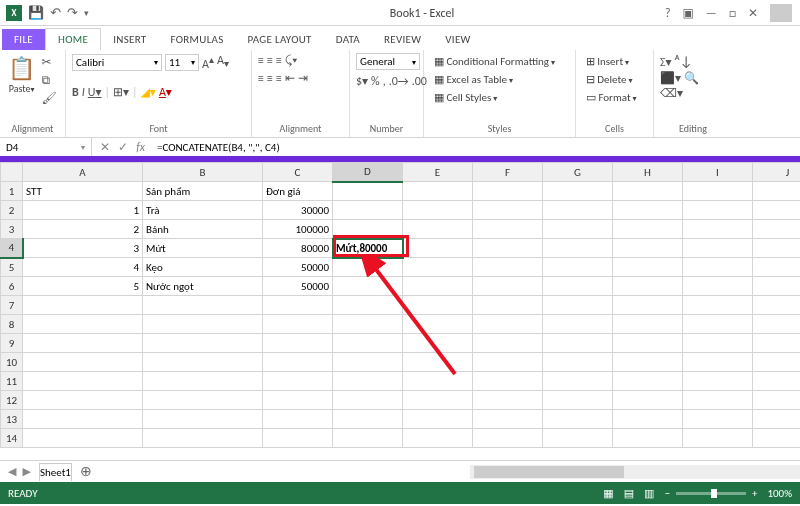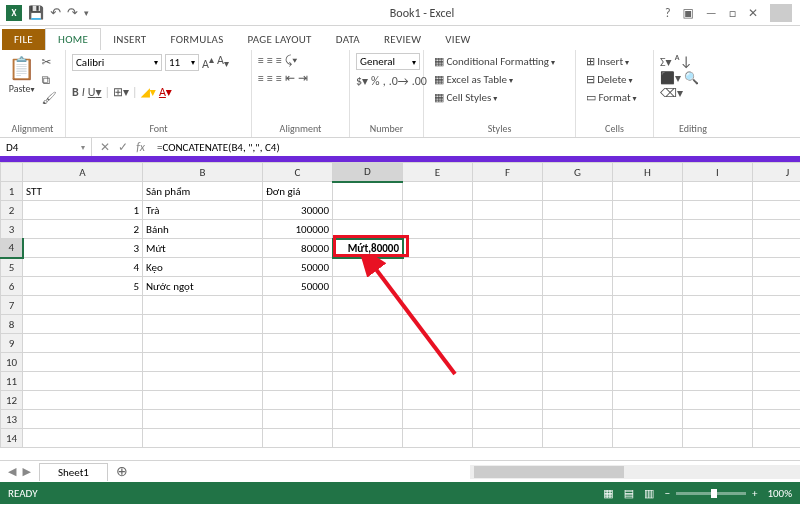--- a/index.html
+++ b/index.html
@@ -9,21 +9,21 @@
 .qat { display: flex; align-items: center; gap: 6px; padding-left: 6px; }
 .excel-icon { width: 16px; height: 16px; background: #217346; color: #fff; font-size: 9px; font-weight: bold; display: flex; align-items: center; justify-content: center; }
 .qat-btn { color: #666; font-size: 13px; cursor: pointer; }
 .title-text { position: absolute; left: 50%; transform: translateX(-50%); font-size: 12px; color: #444; padding-left: 44px; }
 .win-ctrls { margin-left: auto; display: flex; align-items: center; gap: 12px; padding-right: 8px; color: #666; font-size: 12px; }
 .win-ctrls span { cursor: pointer; }
 .account { width: 22px; height: 18px; background: #ccc; }
 
 .tabs { height: 24px; background: #fff; display: flex; align-items: flex-end; padding-left: 2px; }
 .tab { padding: 4px 12px; font-size: 11px; color: #444; cursor: pointer; text-transform: uppercase; letter-spacing: 0.3px; }
-.tab.file { background: #a16207; color: #fff; }
+.tab.file { background: #8b5cf6; color: #fff; }
 .tab.active { color: #217346; border: 1px solid #d4d4d4; border-bottom: none; background: #fff; }
 
 .ribbon { height: 88px; background: #fff; border-bottom: 1px solid #d4d4d4; display: flex; }
 .group { border-right: 1px solid #e0e0e0; padding: 3px 6px 1px; display: flex; flex-direction: column; }
 .group-body { flex: 1; display: flex; align-items: flex-start; gap: 4px; }
 .group-label { text-align: center; font-size: 10px; color: #666; padding-bottom: 1px; }
 .btn-sm { padding: 2px 4px; font-size: 11px; color: #444; cursor: pointer; display: flex; align-items: center; gap: 2px; }
 .btn-lg { padding: 2px; text-align: center; cursor: pointer; font-size: 10px; color: #444; }
 .btn-lg .ico { font-size: 22px; display: block; color: #D9A441; }
 .combo { border: 1px solid #ccc; font-size: 11px; padding: 1px 3px; display: flex; align-items: center; justify-content: space-between; background: #fff; }
@@ -44,27 +44,27 @@
 .grid th, .grid td { border: 1px solid #d4d4d4; font-size: 11px; font-family: Calibri, sans-serif; height: 19px; padding: 0 3px; }
 .grid th { background: #f0f0f0; font-weight: normal; color: #333; text-align: center; }
 .grid th.corner { background: #f0f0f0; width: 22px; }
 .grid th.rowh { width: 22px; }
 .grid th.colh { width: 70px; }
 .grid th.colh.wide { width: 120px; }
 .grid th.sel { background: #d5d5d5; border-bottom: 2px solid #217346; }
 .grid th.rowh.sel { background: #d5d5d5; border-right: 2px solid #217346; }
 .grid td { text-align: left; color: #000; }
 .grid td.num { text-align: right; }
-.grid td.selcell { outline: 2px solid #217346; outline-offset: -1px; text-align: right; }
+.grid td.selcell { outline: 2px solid #217346; outline-offset: -1px; }
 
 .highlight-box { position: absolute; border: 3px solid #e81123; pointer-events: none; }
 
 .sheets { height: 22px; border-top: 1px solid #d4d4d4; display: flex; align-items: center; background: #fff; font-size: 11px; }
 .sheets-nav { padding: 0 8px; color: #888; display: flex; gap: 6px; }
-.sheet-tab { border: 1px solid #ccc; border-bottom: none; padding: 2px 18px; background: #fff; }
+.sheet-tab { border: 1px solid #ccc; border-bottom: none; padding: 2px 0; background: #fff; }
 .sheet-add { padding: 0 8px; color: #666; font-size: 14px; }
 .hscroll { margin-left: auto; width: 330px; height: 14px; background: #eee; display: flex; align-items: center; }
 .hscroll .thumb { width: 150px; height: 12px; background: #ccc; margin-left: 4px; }
 
 .status { height: 22px; background: #217346; color: #fff; display: flex; align-items: center; font-size: 11px; padding: 0 8px; }
 .status .right { margin-left: auto; display: flex; align-items: center; gap: 10px; }
 .zoom { display: flex; align-items: center; gap: 6px; }
 .zoom .track { width: 70px; height: 3px; background: rgba(255,255,255,.4); position: relative; }
 .zoom .thumb { position: absolute; left: 50%; top: -3px; width: 6px; height: 9px; background: #fff; }
 

